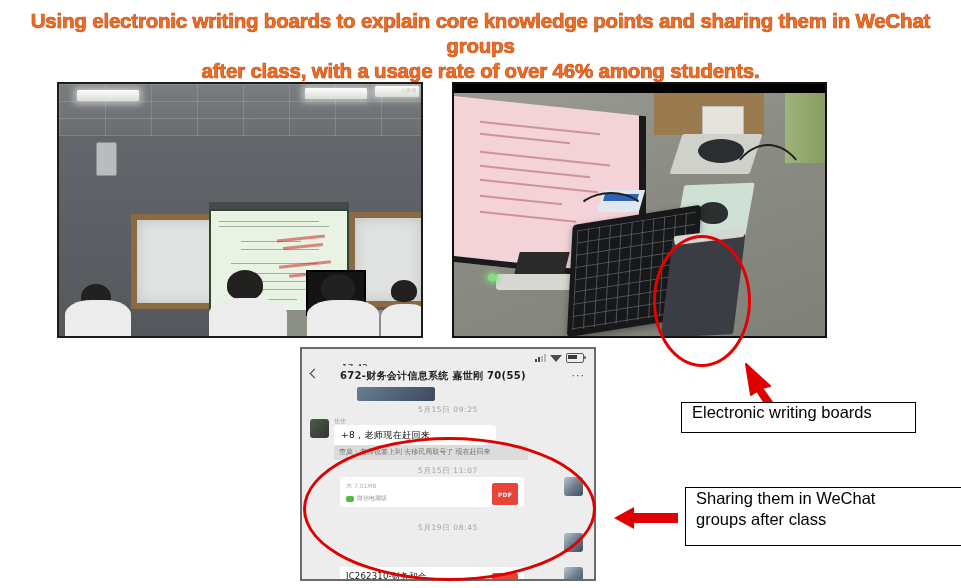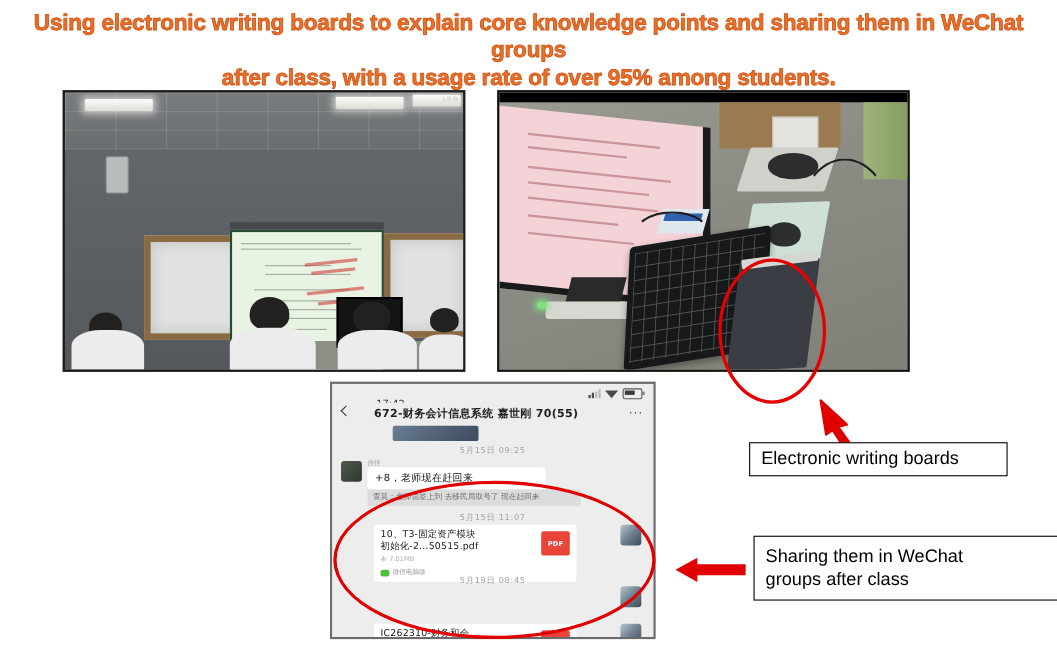--- a/index.html
+++ b/index.html
@@ -366,21 +366,21 @@
 
   
   .callout {
     position: absolute;
     background: #ffffff;
     border: 1.5px solid #000;
     box-sizing: border-box;
     font-family: "Liberation Sans", sans-serif;
     color: #000;
     display: flex;
-    align-items: center;
+    align-items: flex-start;
     z-index: 30;
   }
   #callout-boards {
     left: 681px; top: 402px; width: 235px; height: 31px;
     padding-left: 10px;
     font-size: 16.5px;
   }
   #callout-sharing {
     left: 685px; top: 487px; width: 286px; height: 59px;
     padding-left: 10px;
@@ -396,21 +396,21 @@
   }
   #arrow-left {
     position: absolute; left: 614px; top: 505px; z-index: 29;
     width: 64px; height: 26px;
   }
 </style>
 </head>
 <body>
 
 <div id="slide-title">Using electronic writing boards to explain core knowledge points and sharing them in WeChat groups
-after class, with a usage rate of over 95% among students.</div>
+after class, with a usage rate of over 46% among students.</div>
 
 <div id="photo-classroom">
   <div class="wall"></div>
   <div class="ceiling">
     <div class="ceiling-grid"></div>
   </div>
   <div class="ceiling-light" style="left:18px;top:6px;width:62px;"></div>
   <div class="ceiling-light" style="left:246px;top:4px;width:62px;"></div>
   <div class="ceiling-light" style="left:316px;top:2px;width:44px;"></div>
 
@@ -525,22 +525,20 @@
     <div class="wx-partial-img"></div>
 
     <div class="wx-ts" style="top:18px;">5月15日 09:25</div>
     <div class="wx-avatar" style="left:8px;top:32px;"></div>
     <div class="wx-name" style="left:32px;top:30px;">佳佳</div>
     <div class="wx-bubble" style="left:32px;top:38px;width:148px;">+8，老师现在赶回来</div>
     <div class="wx-quote" style="left:32px;top:58px;width:184px;">查莫：老师说签上到 去移民局取号了 现在赶回来</div>
 
     <div class="wx-ts" style="top:79px;">5月15日 11:07</div>
     <div class="wx-file" style="left:38px;top:90px;width:172px;">
-      <div class="wx-file-name" style="white-space:pre-line;">10、T3-固定资产模块
-初始化-2...50515.pdf</div>
       <div class="wx-file-size">本 7.01MB</div>
       <div class="wx-pdf-icon">PDF</div>
       <div class="wx-file-foot">
         <span class="wx-wechat-mark"></span>
         <span>微信电脑版</span>
       </div>
     </div>
     <div class="wx-avatar photoish" style="left:262px;top:90px;"></div>
 
     <div class="wx-ts" style="top:136px;">5月19日 08:45</div>

